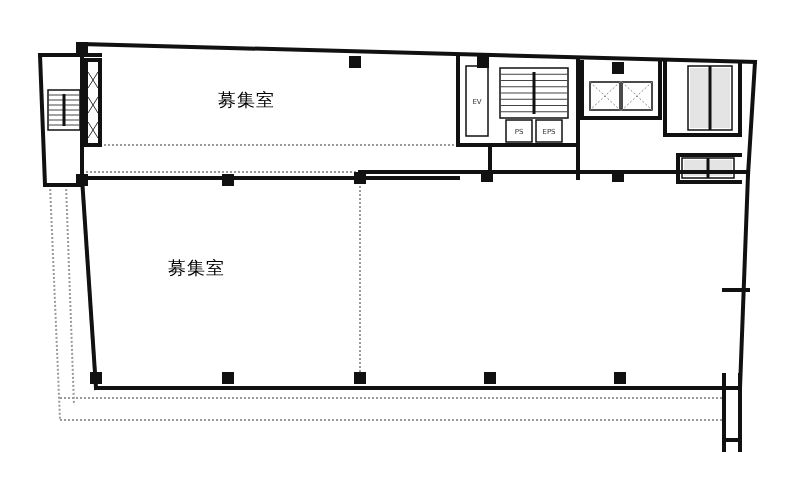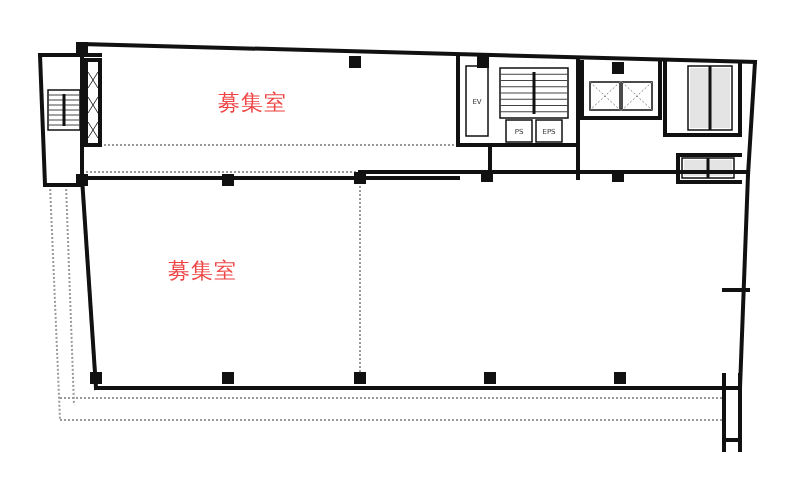--- a/index.html
+++ b/index.html
@@ -1,18 +1,18 @@
 <!DOCTYPE html>
 <html><head>
 <meta charset="utf-8">
 <style>
   html, body { margin:0; padding:0; background:#ffffff; }
   body { width:787px; height:486px; position:relative; overflow:hidden; font-family:"DejaVu Sans", sans-serif; }
   #plan { position:absolute; left:0; top:0; width:787px; height:486px; }
-  .room-label { position:absolute; font-family:"DejaVu Sans", sans-serif; font-size:22px; color:#ef4444; letter-spacing:1px; white-space:nowrap; }
+  .room-label { position:absolute; font-family:"DejaVu Sans", sans-serif; font-size:18px; color:#000000; letter-spacing:1px; white-space:nowrap; }
 </style>
 </head>
 <body>
 
 <svg id="plan" viewBox="0 0 787 486" xmlns="http://www.w3.org/2000/svg">
   <g id="dotted-layer">
       <line x1="100" y1="145" x2="458" y2="145" stroke="#9a9a9a" stroke-width="2" stroke-dasharray="2 2"></line>
       <line x1="82" y1="172" x2="360" y2="172" stroke="#9a9a9a" stroke-width="2" stroke-dasharray="2 2"></line>
       <line x1="360" y1="178" x2="360" y2="388" stroke="#9a9a9a" stroke-width="2" stroke-dasharray="2 2"></line>
       <line x1="60" y1="398" x2="724" y2="398" stroke="#9a9a9a" stroke-width="2" stroke-dasharray="2 2"></line>

